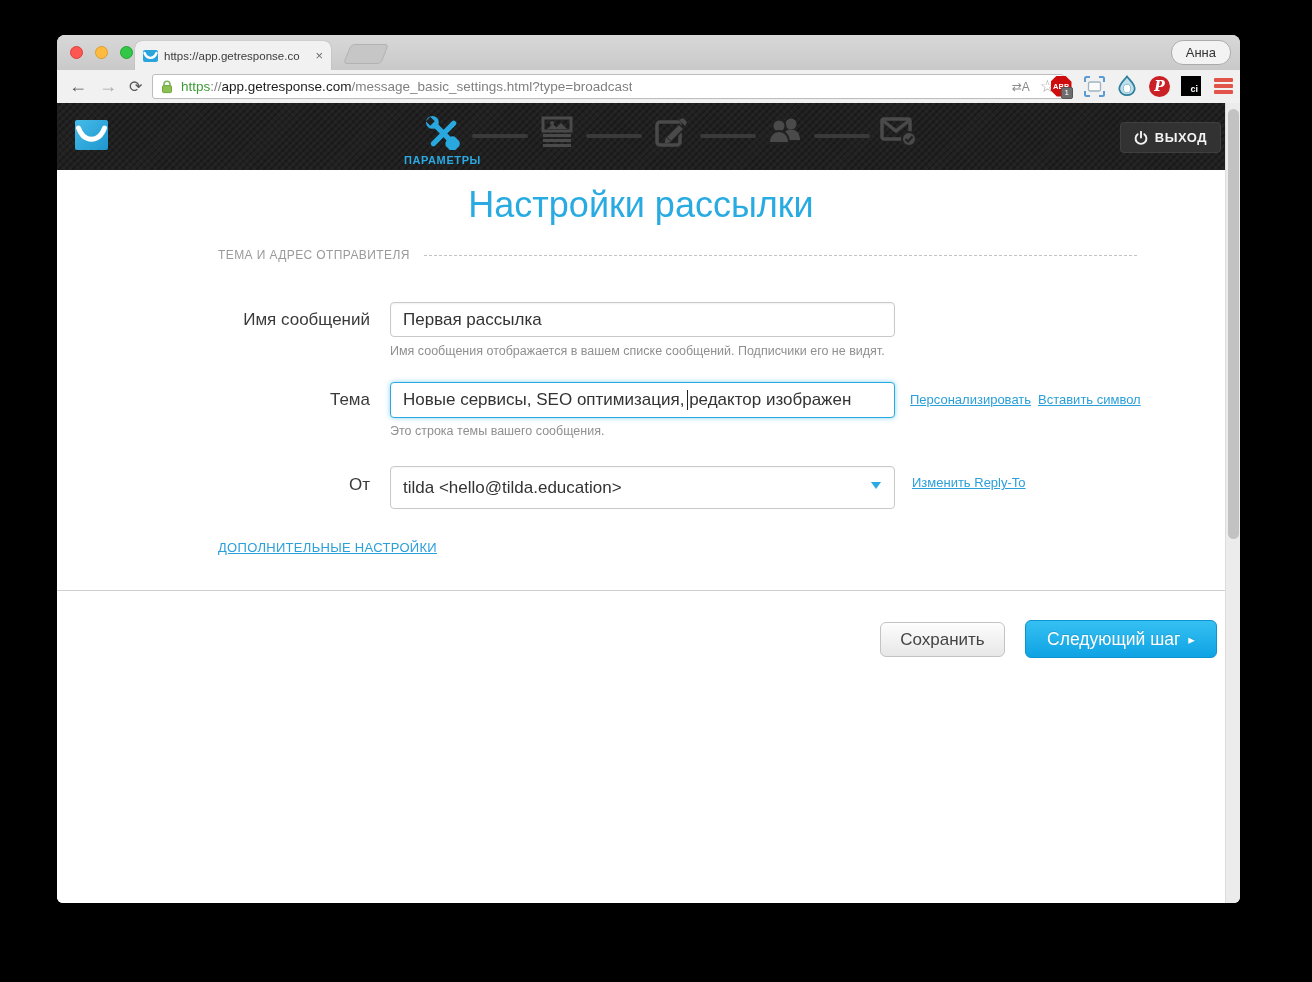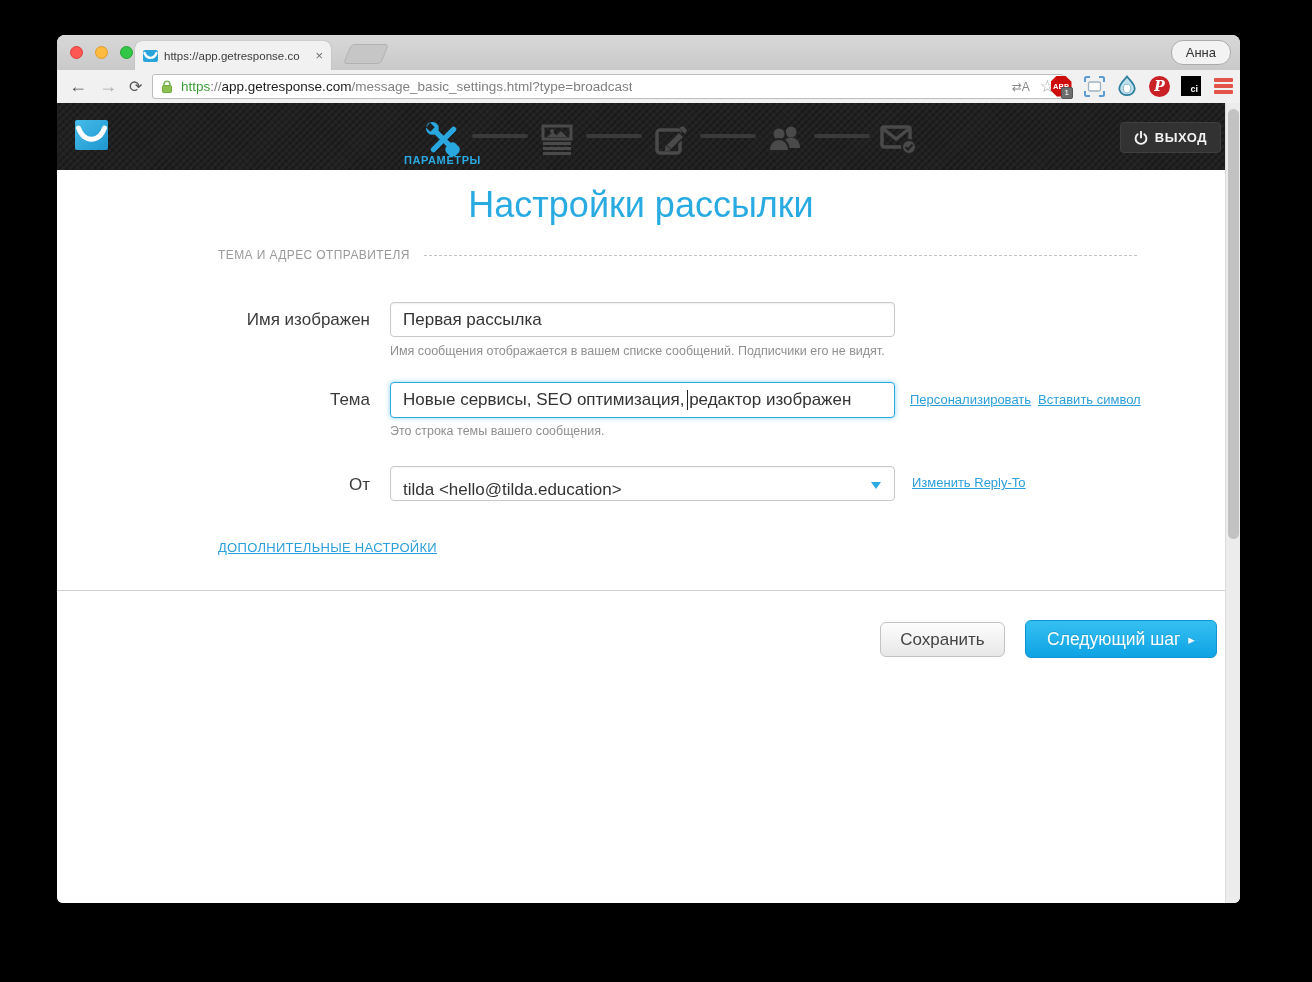--- a/index.html
+++ b/index.html
@@ -71,21 +71,21 @@
 
   
   .appheader { position:absolute; left:0; top:68px; width:100%; height:67px;
                background:#212121;
                background-image:repeating-linear-gradient(45deg, rgba(255,255,255,.02) 0 2px, transparent 2px 5px),
                                 repeating-linear-gradient(-45deg, rgba(0,0,0,.25) 0 2px, transparent 2px 5px); }
   .logo { position:absolute; left:18px; top:17px; width:33px; height:30px;
           background:linear-gradient(135deg,#45bbe8,#1f97cf); border-radius:2px; }
   .steps { position:absolute; left:50%; top:13px; transform:translateX(calc(-50% + 22px));
            display:flex; align-items:center; }
-  .step { position:relative; width:44px; height:40px; display:flex; align-items:flex-end;
+  .step { position:relative; width:44px; height:40px; display:flex; align-items:flex-start;
           justify-content:center; }
   .step-label { position:absolute; top:38px; left:50%; transform:translateX(-50%);
                 font-size:11px; font-weight:bold; letter-spacing:.6px; color:#2aa9e2;
                 white-space:nowrap; }
   .connector { width:56px; height:4px; border-radius:2px; background:#3a3a3a; margin:0 7px; }
   .logout-btn { position:absolute; right:19px; top:19px; height:31px; padding:0 13px;
                 background:#323232; border:1px solid #3f3f3f; border-radius:4px;
                 display:flex; align-items:center; gap:7px; color:#f2f2f2;
                 font-size:13px; font-weight:bold; letter-spacing:.5px; }
 
@@ -109,23 +109,23 @@
                 border:1px solid #c9c9c9; border-radius:4px; padding:0 12px;
                 font-size:17px; color:#333; font-family:"Liberation Sans",sans-serif;
                 box-shadow:inset 0 1px 2px rgba(0,0,0,.06); background:#fff; }
   .input-wrap { position:absolute; left:333px; width:505px; height:36px; }
   .input-wrap .text-input { left:0; top:0; width:100%; height:100%; }
   .focused { border:1px solid #29abe2 !important; box-shadow:0 0 5px rgba(41,171,226,.55) !important; }
   .caret { position:absolute; left:297px; top:8px; width:1px; height:20px; background:#222; }
   .helper { position:absolute; left:333px; font-size:12.5px; color:#8f8f8f; }
   .blue-link { font-size:13px; color:#2b9fd9; text-decoration:underline; cursor:pointer;
                white-space:nowrap; }
-  .select-box { position:absolute; left:333px; width:505px; height:35px;
+  .select-box { position:absolute; left:333px; width:505px; height:43px;
                 border:1px solid #c9c9c9; border-radius:4px; background:#fff;
-                display:flex; align-items:flex-end; padding:0 12px; font-size:17px; color:#333;
+                display:flex; align-items:center; padding:0 12px; font-size:17px; color:#333;
                 box-shadow:inset 0 1px 2px rgba(0,0,0,.04); cursor:pointer; }
   .select-caret { position:absolute; right:13px; top:15px; width:0; height:0;
                   border-left:5px solid transparent; border-right:5px solid transparent;
                   border-top:7px solid #2aa9e2; }
   .advanced { position:absolute; left:161px; top:370px; font-size:13px; letter-spacing:.3px; }
   .divider { position:absolute; left:0; right:0; top:420px; border-top:1px solid #cfcfcf; }
 
   .btn-save { position:absolute; left:823px; top:452px; width:125px; height:35px;
               background:linear-gradient(#fdfdfd,#e7e7e7); border:1px solid #c3c3c3;
               border-radius:6px; font-size:17px; color:#444; text-align:center; line-height:33px;
@@ -292,21 +292,21 @@
   </div>
 
   <div class="content">
     <div class="page-title">Настройки рассылки</div>
 
     <div class="section-row">
       <span class="section-title">ТЕМА И АДРЕС ОТПРАВИТЕЛЯ</span>
       <span class="section-dash"></span>
     </div>
 
-    <div class="field-label" style="top:140px;">Имя изображен</div>
+    <div class="field-label" style="top:140px;">Имя сообщений</div>
     <input class="text-input" style="top: 132px;" value="Первая рассылка">
     <div class="helper" style="top:174px;">Имя сообщения отображается в вашем списке сообщений. Подписчики его не видят.</div>
 
     <div class="field-label" style="top:220px;">Тема</div>
     <div class="input-wrap" style="top:212px;">
       <input class="text-input focused" value="Новые сервисы, SEO оптимизация, редактор изображен" style="">
       <span class="caret"></span>
     </div>
     <span class="blue-link" style="position:absolute; left:853px; top:222px;">Персонализировать</span>
     <span class="blue-link" style="position:absolute; left:981px; top:222px;">Вставить символ</span>

